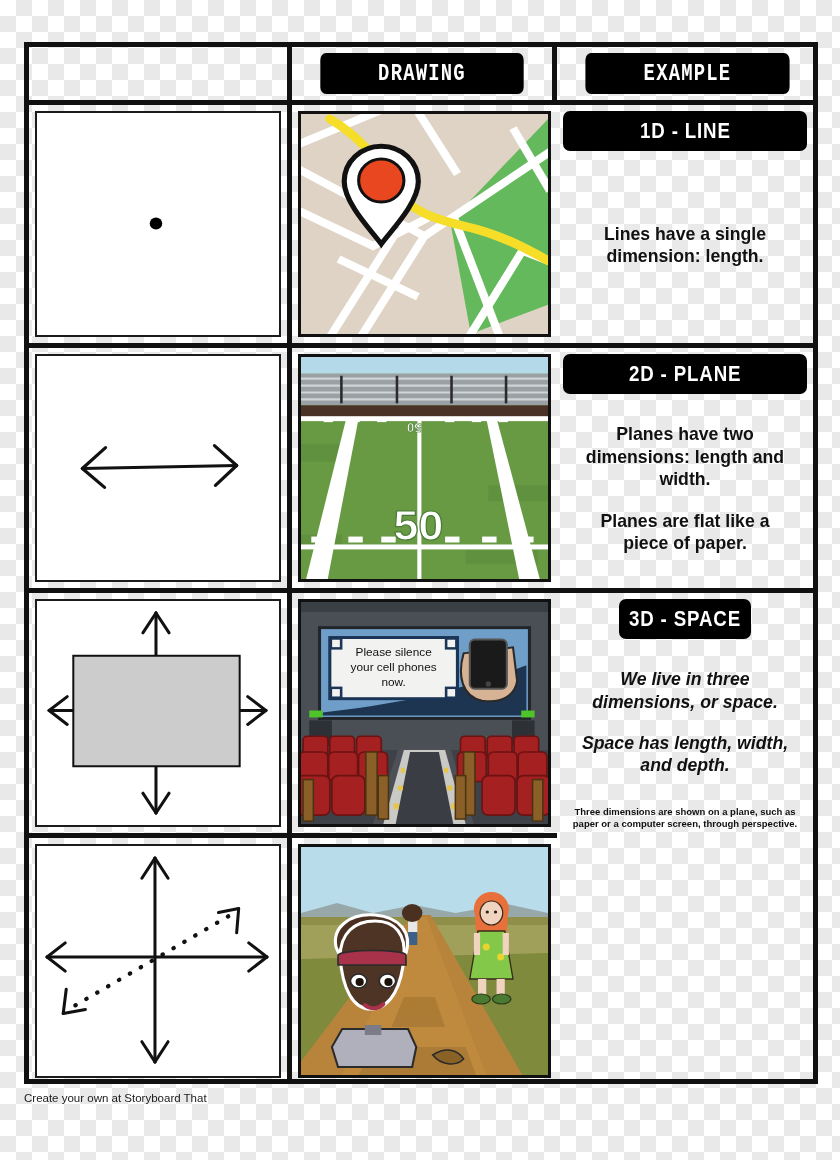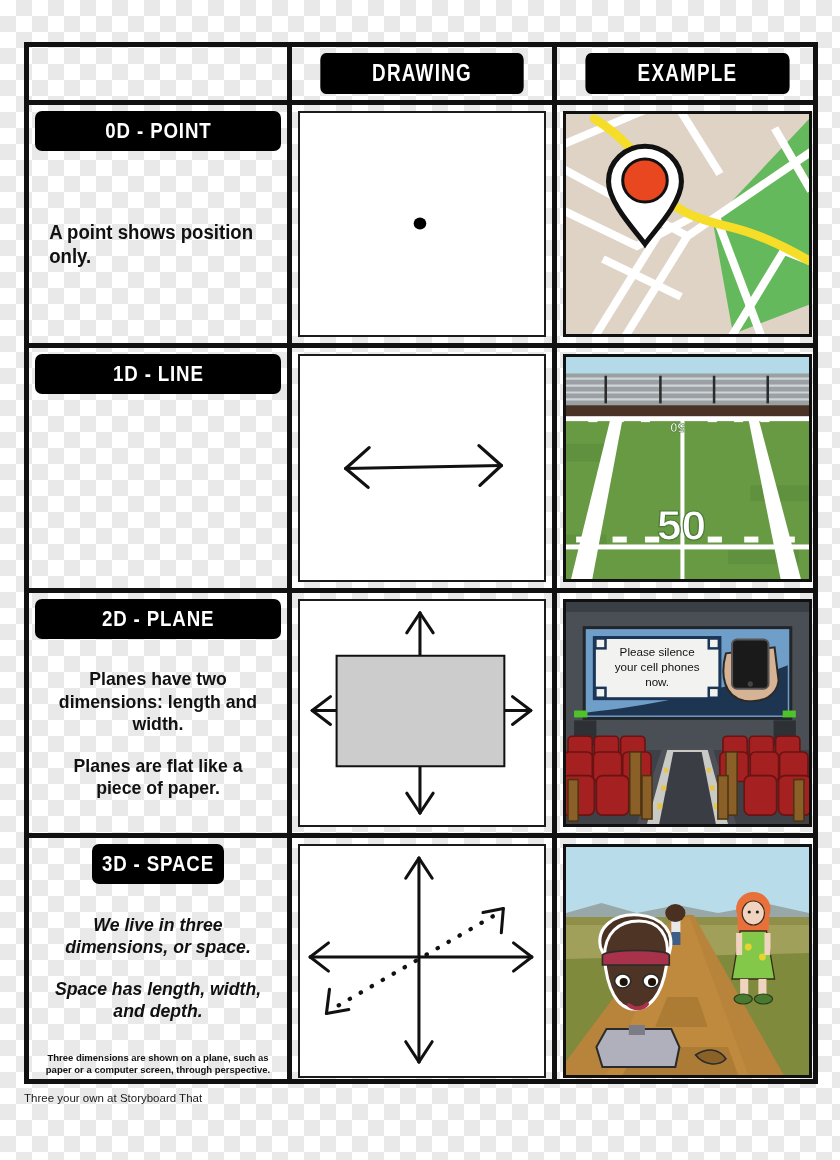--- a/index.html
+++ b/index.html
@@ -19,21 +19,21 @@
   .grid{display:grid;
         grid-template-columns:263px 265px 261px;
         grid-template-rows:58px 243px 245px 245px 246px;
         width:100%;height:100%;box-sizing:border-box;}
   .cell{box-sizing:border-box;border-right:5px solid #111;border-bottom:5px solid #111;
         position:relative;padding:6px;display:flex;flex-direction:column;}
   .cell.lastcol{border-right:none;}
   .cell.lastrow{border-bottom:none;align-items:center;}
 
   
-  .hdr{align-items:center;justify-content:center;}
+  .hdr{align-items:center;justify-content:center;font-family:Liberation Mono, monospace;}
   .pill{background:#000;color:#fff;border-radius:7px;width:100%;height:100%;
         display:flex;align-items:center;justify-content:center;
         font-weight:bold;font-size:23px;letter-spacing:1.5px;
         transform:scaleX(.82);}
   .hdr .pill{height:42px;}
   .blank-hdr{background:transparent;}
 
   
   .titlebar{background:#000;color:#fff;border-radius:7px;height:40px;flex:0 0 auto;
             display:flex;align-items:center;justify-content:center;
@@ -73,28 +73,20 @@
       <div class="pill">
         <span>DRAWING</span>
       </div>
     </div>
     <div class="cell hdr lastcol">
       <div class="pill">
         <span>EXAMPLE</span>
       </div>
     </div>
 
-    <div class="cell">
-      <div class="titlebar">
-        <span>0D - POINT</span>
-      </div>
-      <div class="body-wrap">
-        <div class="desc left" style="font-size:20px;">A point shows position only.</div>
-      </div>
-    </div>
 
     <div class="cell">
       <div class="panel">
         <svg viewBox="0 0 240 225" preserveAspectRatio="none" aria-hidden="true">
           <circle cx="118" cy="112" r="6.2" fill="#000"></circle>
         </svg>
       </div>
     </div>
 
     <div class="cell lastcol">
@@ -119,20 +111,23 @@
             <path d="M78,33 C98,33 114,49 114,69 C114,92 85,122 78,133 C71,122 42,92 42,69 C42,49 58,33 78,33 Z" fill="#ffffff" stroke="#111111" stroke-width="5"></path>
             <circle cx="78" cy="68" r="22" fill="#e8471f" stroke="#111111" stroke-width="3"></circle>
           </g>
         </svg>
       </div>
     </div>
 
     <div class="cell">
       <div class="titlebar">
         <span>1D - LINE</span>
+      </div>
+      <div class="body-wrap">
+        <div class="desc">Lines have a single dimension: length.</div>
       </div>
     </div>
 
     <div class="cell">
       <div class="panel">
         <svg viewBox="0 0 240 225" preserveAspectRatio="none" aria-hidden="true">
           <g stroke="#111" stroke-width="3.2" fill="none" stroke-linecap="round">
             <path d="M45,113 L198,110"></path>
             <path d="M45,113 L68,92"></path>
             <path d="M45,113 L67,132"></path>
@@ -379,13 +374,13 @@
             <rect x="62" y="178" width="16" height="10" fill="#7c7c88"></rect>
             <path d="M128,208 C140,200 152,202 158,212 C150,220 136,218 128,208 Z" fill="#8a6228" stroke="#2b2b2b" stroke-width="1.6"></path>
           </g>
         </svg>
       </div>
     </div>
 
   </div>
 </div>
 
-<div class="credit">Three your own at Storyboard That</div>
+<div class="credit">Create your own at Storyboard That</div>
 
 </body></html>

